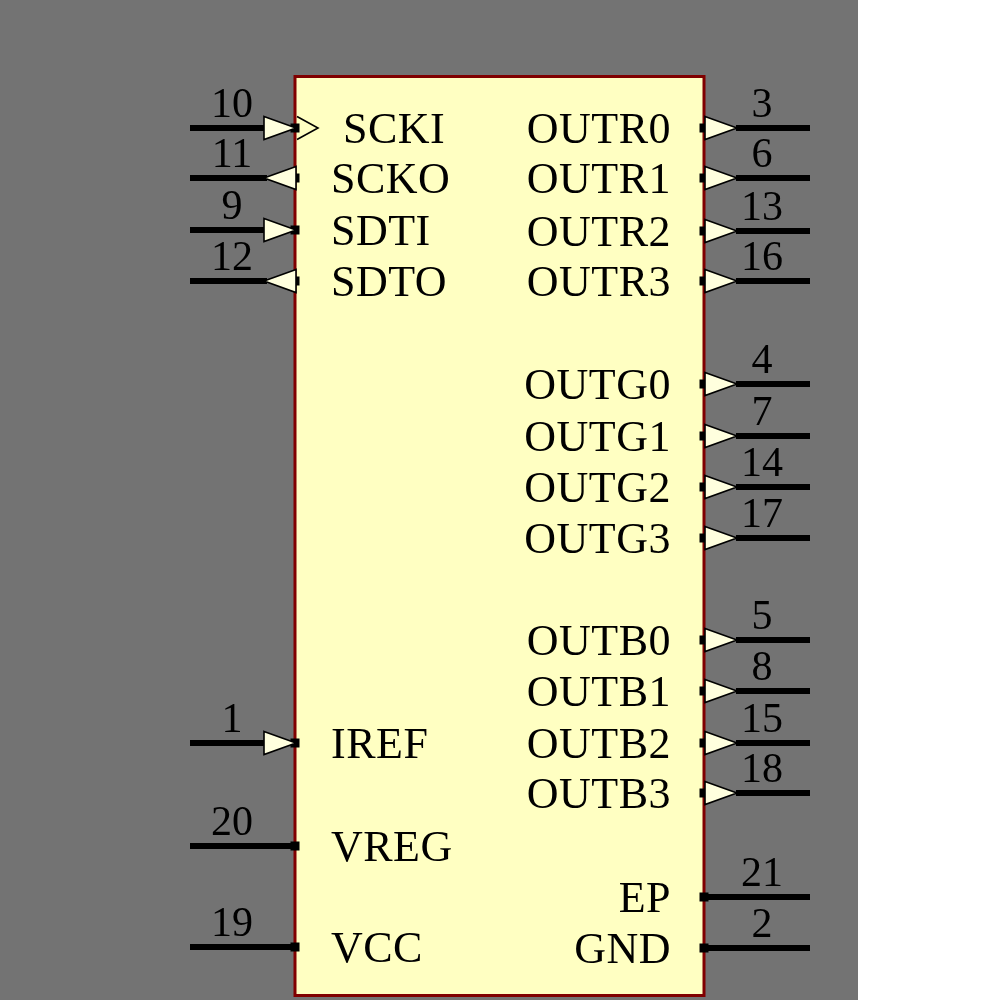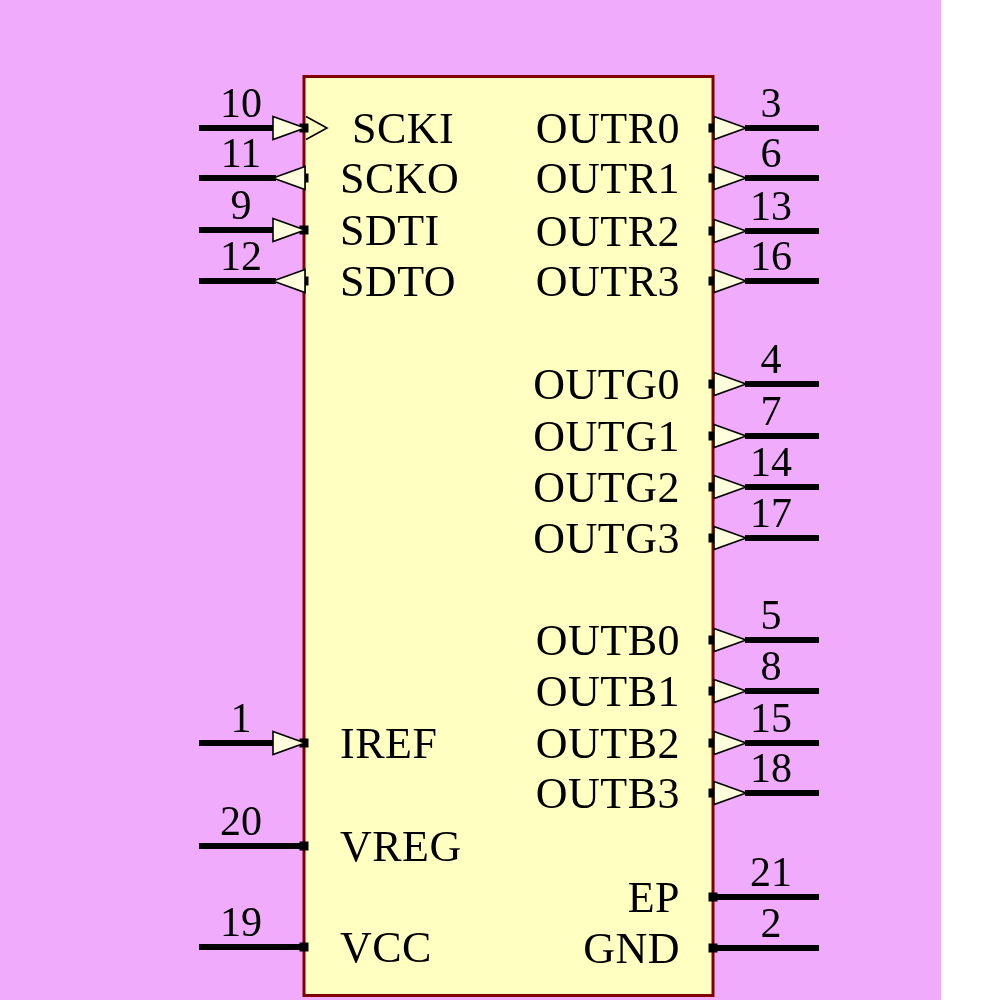--- a/index.html
+++ b/index.html
@@ -2,26 +2,25 @@
 <html><head>
 <meta charset="utf-8">
 <style>
   html, body {
     margin: 0;
     padding: 0;
     background: #FFFFFF;
   }
   .canvas {
     position: relative;
-    width: 932px;
+    width: 858px;
     height: 1000px;
-    background: #f0abfc;
+    background: #737373;
     overflow: hidden;
     font-family: "Liberation Serif", "DejaVu Serif", serif;
-    padding-left: 9px;
   }
   svg text {
     font-family: "Liberation Serif", "DejaVu Serif", serif;
     fill: #000000;
   }
   svg .pin-label   { font-size: 44px; letter-spacing: 0.5px; }
   svg .pin-number  { font-size: 42px; }
 </style>
 </head>
 <body>

